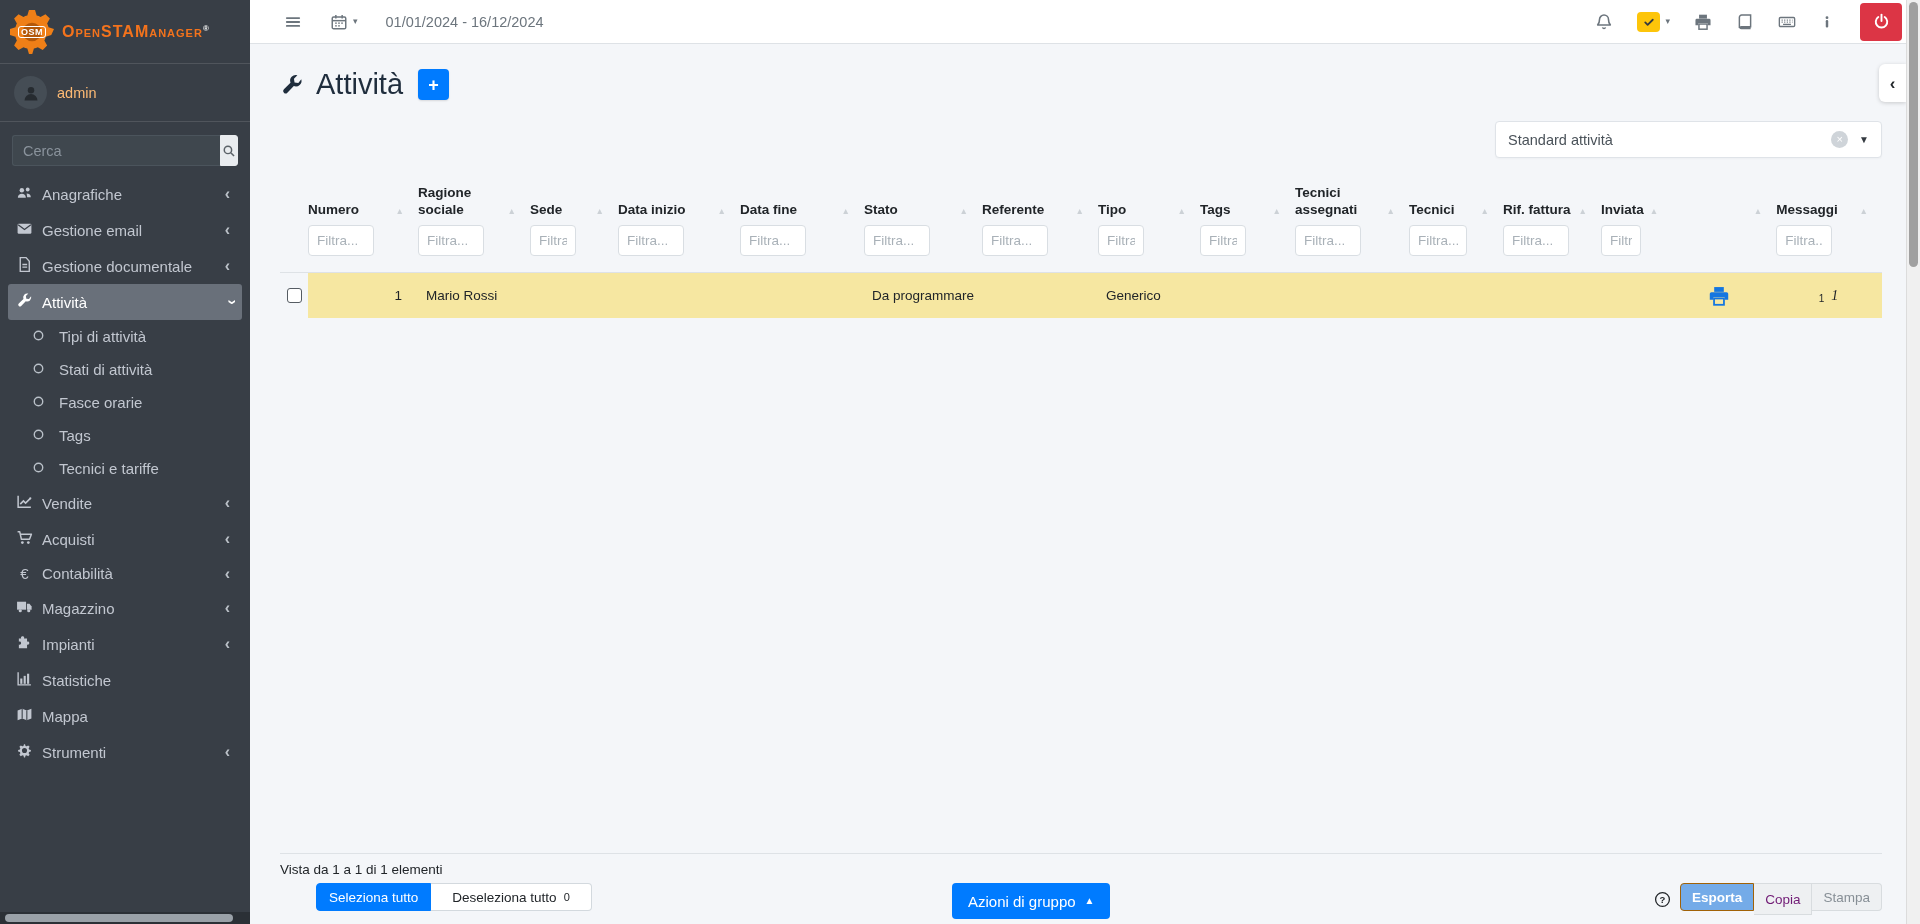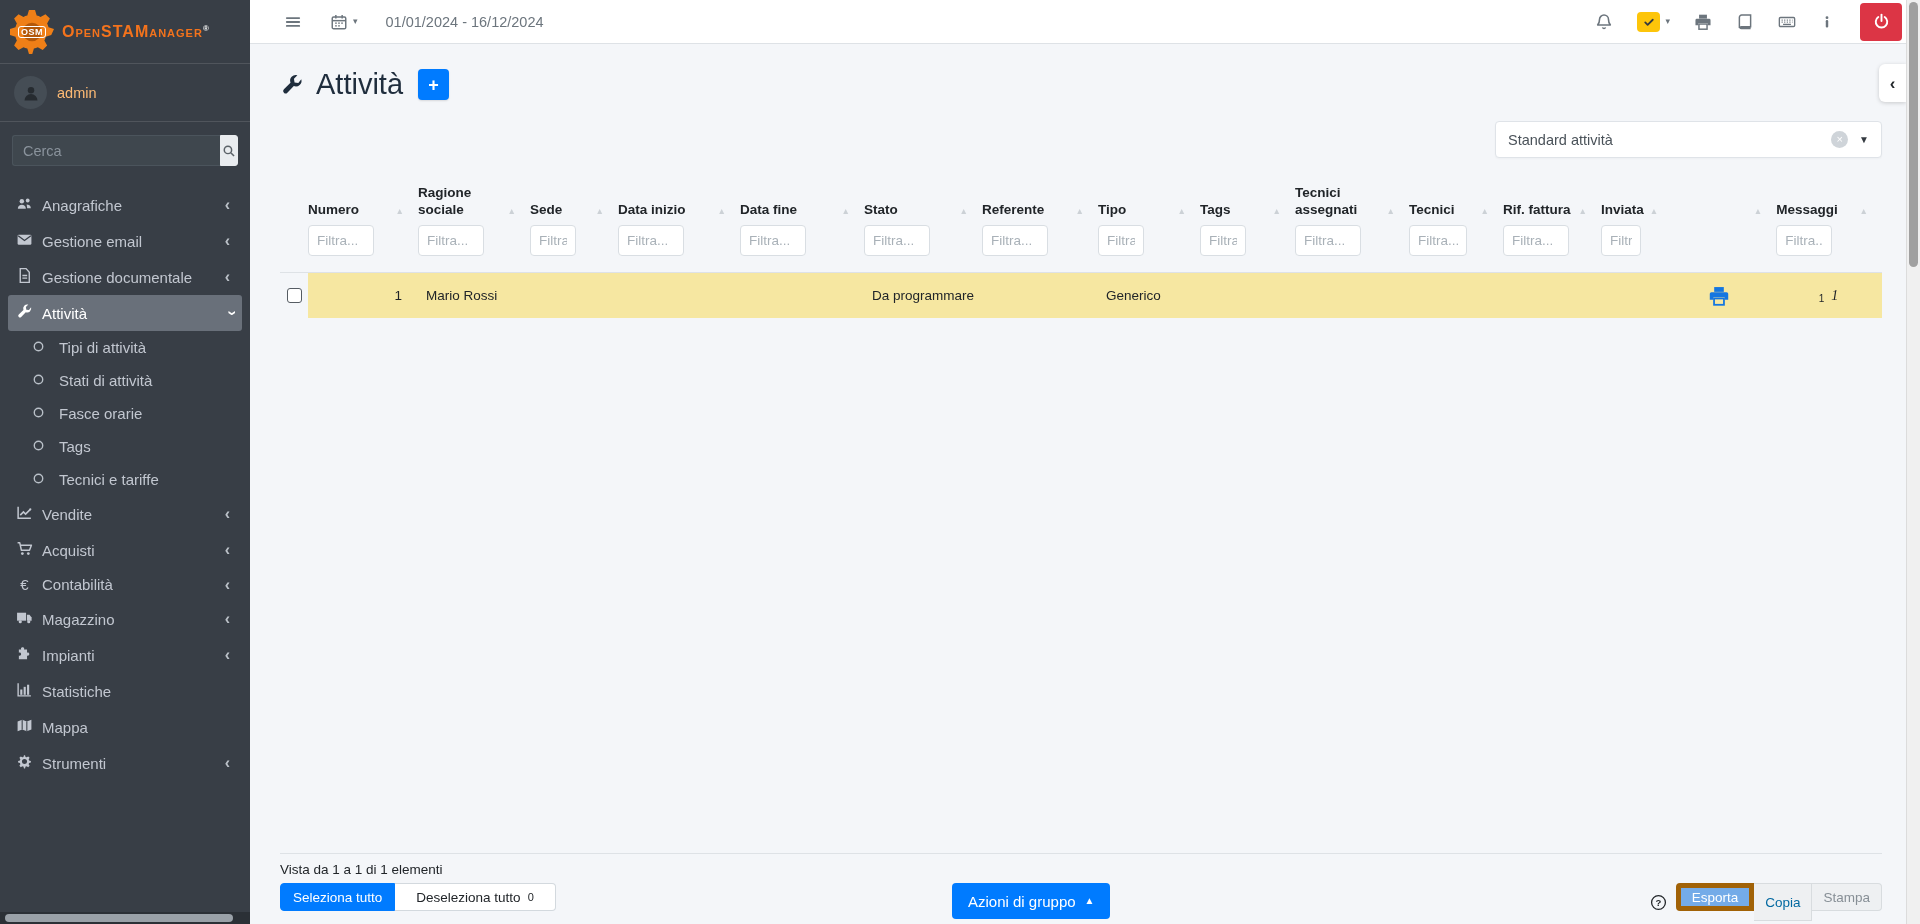--- a/index.html
+++ b/index.html
@@ -14,21 +14,21 @@
   .brand { height:64px; display:flex; align-items:center; gap:8px; padding:0 10px; border-bottom:1px solid rgba(255,255,255,.12); }
   .logo-wrap { position:relative; width:44px; height:44px; }
   .logo-gear { width:44px; height:44px; }
   .logo-osm { position:absolute; left:50%; top:50%; transform:translate(-50%,-50%); font-size:9px; font-weight:700; color:#fff; border:1px solid #fff; border-radius:3px; padding:0 2px; letter-spacing:.5px; }
   .brand-title { color:#f4731c; font-weight:700; font-size:16px; font-variant:small-caps; letter-spacing:1px; white-space:nowrap; }
   .brand-reg { color:#fff; font-size:8px; vertical-align:super; }
   .user-panel { display:flex; align-items:center; gap:10px; padding:12px 14px; border-bottom:1px solid rgba(255,255,255,.12); }
   .avatar { width:33px; height:33px; border-radius:50%; background:#454d55; color:#262b30; display:flex; align-items:center; justify-content:center; }
   .avatar .icn { width:20px; height:20px; }
   .user-name { color:#fdba74; font-size:14.5px; }
-  .search-row { display:flex; margin:13px 12px 15px; }
+  .search-row { display:flex; margin:13px 12px 4px; }
   .search-input { flex:1; background:#3f474e; border:1px solid #4b545c; border-right:none; border-radius:3px 0 0 3px; height:31px; padding:0 10px; color:#c2c7d0; font-size:14.5px; outline:none; }
   .search-input::placeholder { color:#8a939c; }
   .search-btn { width:35px; height:31px; background:#e9ecef; border:1px solid #e9ecef; border-radius:0 3px 3px 0; color:#5b6268; display:flex; align-items:center; justify-content:center; cursor:pointer; }
   .search-btn .icn { width:14px; height:14px; }
   .menu { padding:6px 8px; }
   .mitem { display:flex; align-items:center; padding:8px; border-radius:3px; color:#c2c7d0; font-size:15px; cursor:pointer; }
   .micon { width:26px; color:#c2c7d0; }
   .micon .icn { width:17px; height:17px; }
   .mchev { margin-left:auto; font-size:16px; font-weight:600; color:#bcc2c9; padding-right:4px; line-height:1; }
   .mitem.active { background:#69707a; color:#fff; }
@@ -94,31 +94,31 @@
   .print-btn { width:22px; height:22px; color:#1476e0; cursor:pointer; }
   .msg-cell { justify-content:center; gap:7px; }
   .msg-sub { font-size:10px; transform:translateY(3px); }
   .msg-it { font-style:italic; font-size:14px; font-family:"Liberation Serif", serif; }
 
   
   .footer { position:absolute; left:30px; right:24px; top:809px; border-top:1px solid #dee2e6; }
   .finfo { padding-top:8px; font-size:13.5px; color:#212529; }
   .fbtns { position:relative; display:flex; align-items:flex-start; margin-top:6px; }
   .btn { font-family:inherit; cursor:pointer; }
-  .grp-left { display:flex; }
+  .grp-left { display:flex;margin-left:36px; }
   .btn-sel { height:28px; padding:0 12px; font-size:13.5px; background:#007bff; color:#fff; border:1px solid #007bff; border-radius:4px 0 0 4px; }
   .btn-desel { height:28px; padding:0 21px; font-size:13.5px; background:#fff; color:#212529; border:1px solid #d3d9de; border-left:none; border-radius:0 4px 4px 0; display:flex; align-items:center; gap:7px; }
   .desel-count { font-size:11px; }
   .btn-azioni { position:absolute; left:672px; top:0; height:36px; padding:0 16px; background:#007bff; color:#ffffff; border:none; border-radius:4px; font-size:15px; display:flex; align-items:center; gap:9px; }
   .azioni-caret { font-size:10px; }
   .grp-right { margin-left:auto; display:flex; align-items:center; gap:9px; }
   .q-icon { width:17px; height:17px; color:#212529; }
   .exp-group { display:flex; }
-  .btn-exporta { height:28px; padding:0 11px; font-size:13.5px; background:#74abe8; color:#fff; border:5px solid #a16207; border-radius:4px 0 0 4px; }
-  .btn-copia { height:38px; padding:0 11px; font-size:13.5px; background:#eef0f2; color:#0369a1; border:1px solid #d8dcdf; border-left:none; }
+  .btn-exporta { height:28px; padding:0 11px; font-size:13.5px; background:#74abe8; color:#fff; border:1px solid #a16207; border-radius:4px 0 0 4px;font-weight:bold; }
+  .btn-copia { height:32px; padding:0 11px; font-size:13.5px; background:#eef0f2; color:#701a75; border:1px solid #d8dcdf; border-left:none; }
   .btn-stampa { height:28px; padding:0 11px; font-size:13.5px; background:#eef0f2; color:#878f96; border:1px solid #d8dcdf; border-left:none; border-radius:0 4px 4px 0; }
 
   
   .vscroll { position:absolute; right:0; top:0; width:14px; height:924px; background:#f0f0f0; border-left:1px solid #dcdcdc; z-index:6; }
   .vthumb { position:absolute; top:2px; left:2px; width:9px; height:265px; background:#a0a0a0; border-radius:5px; }
 </style>
 </head>
 <body>
 
 <div class="sidebar">

